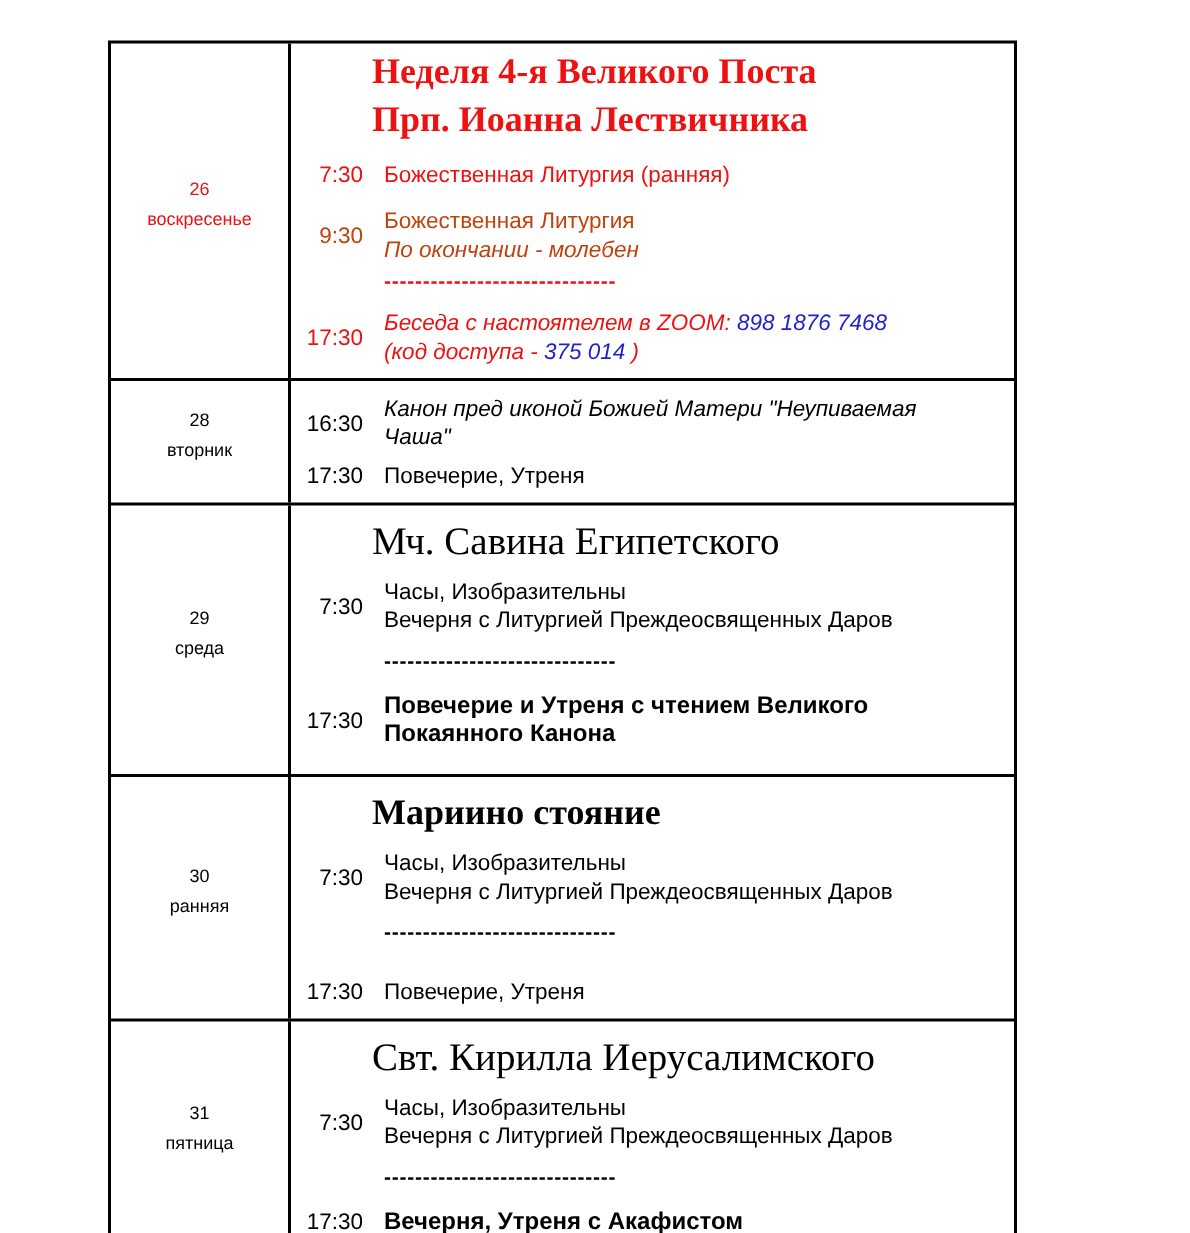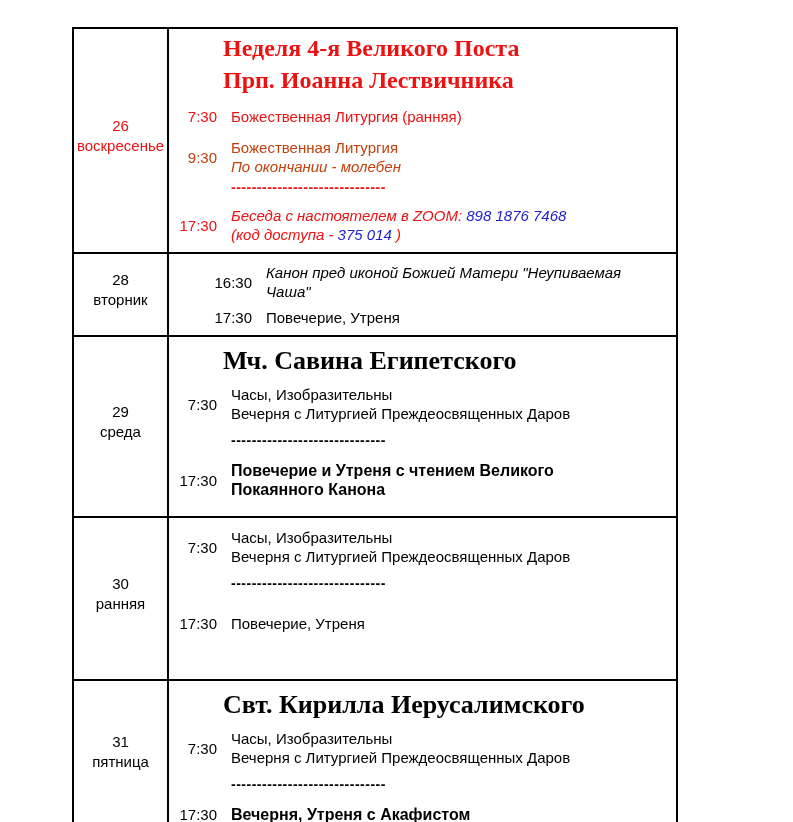--- a/index.html
+++ b/index.html
@@ -13,32 +13,32 @@
     border:2px solid #000;
   }
   .row { display:flex; border-bottom:2px solid #000; }
   .row:last-child { border-bottom:none; }
   .row:nth-child(1) { min-height:197px; }
   .row:nth-child(2) { min-height:56px; }
   .row:nth-child(3) { min-height:181px; }
   .row:nth-child(4) { min-height:163px; }
   .row:nth-child(5) { min-height:146px; }
   .date-cell {
-    width:95px; flex-shrink:0; border-right:2px solid #000;
+    width:120px; flex-shrink:0; border-right:2px solid #000;
     display:flex; flex-direction:column; align-items:center; justify-content:center;
-    font-size:15px; line-height:20px; text-align:center; padding-bottom:10px;
+    font-size:12px; line-height:20px; text-align:center; padding-bottom:10px;
   }
   .content-cell { flex:1; padding:2px 22px 8px 6px; }
   .heading { font-family:"Liberation Serif", serif; margin-left:48px; }
   .h-red-bold  { font-weight:bold; font-size:24px; line-height:30px; margin-top:2px; }
-  .h-black      { font-weight:bold; font-size:26px; line-height:32px; margin-top:6px; margin-bottom:4px; }
+  .h-black      { font-weight:normal; font-size:26px; line-height:32px; margin-top:6px; margin-bottom:4px; }
   .h-black-bold { font-weight:bold;   font-size:24px; line-height:32px; margin-top:6px; margin-bottom:4px; }
   .entry { display:flex; margin-top:14px; font-size:15px; line-height:19px; }
   .row:nth-child(1) .entry { margin-top:12px; }
-  .row:nth-child(2) .entry { margin-top:7px;margin-left:35px; }
+  .row:nth-child(2) .entry { margin-top:7px; }
   .entry.first { margin-top:8px; }
   .entry.extra-gap { margin-top:24px; }
   .time { width:42px; flex-shrink:0; text-align:right; margin-right:14px; align-self:center; }
   .lines { min-width:0; }
   .seg-i { font-style:italic; }
   .seg-b { font-weight:bold; font-size:16px; }
   .sep { margin:10px 0 0 56px; font-size:14px; line-height:14px; letter-spacing:0.5px; font-weight:bold; }
   .row:nth-child(1) .sep { margin-top:4px; }
 </style>
 </head>
@@ -119,20 +119,21 @@
           </div>
         </div>
       </div>
     </div>
     <div class="row">
       <div class="date-cell">
         <div class="date-number">30</div>
         <div class="date-day">ранняя</div>
       </div>
       <div class="content-cell">
+        <div class="heading h-black-bold">Мариино стояние</div>
         <div class="entry first">
           <div class="time">7:30</div>
           <div class="lines">
             <div class="line"><span>Часы, Изобразительны</span></div>
             <div class="line"><span>Вечерня с Литургией Преждеосвященных Даров</span></div>
           </div>
         </div>
         <div class="sep" style="color: rgb(0, 0, 0);">------------------------------</div>
         <div class="entry extra-gap">
           <div class="time">17:30</div>

